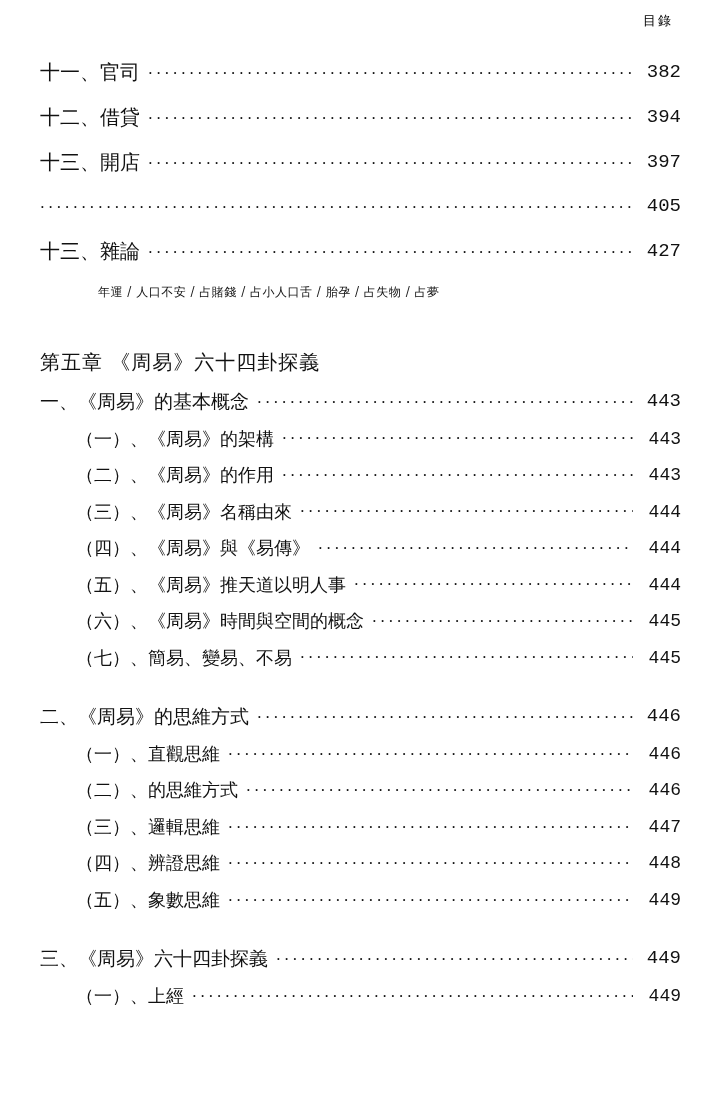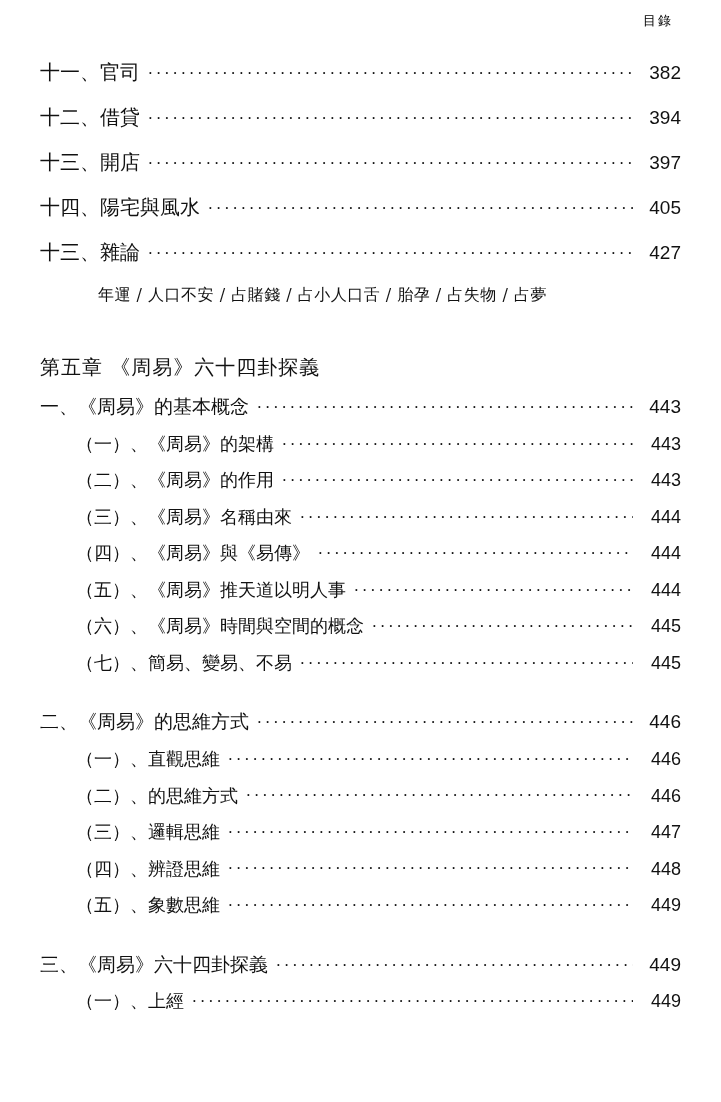--- a/index.html
+++ b/index.html
@@ -61,30 +61,30 @@
     bottom: 0.12em;
     font-size: 15px;
     letter-spacing: 3.5px;
     color: #111;
     white-space: nowrap;
   }
   .entry .page-num {
     flex: 0 0 auto;
     text-align: right;
     min-width: 44px;
-    font-family: Liberation Sans, sans-serif;
+    font-family: Liberation Mono, monospace;
     font-size: 19px;
   }
   
   .group-top .entry {
     font-size: 20px;
     margin-bottom: 20px;
   }
   .note-line {
-    font-size: 16px;
+    font-size: 12px;
     margin: 12px 0 0 58px;
     letter-spacing: 0.5px;
     color: #111;
   }
   .chapter-title {
     font-size: 20px;
     font-weight: normal;
     margin: 48px 0 14px 0;
     letter-spacing: 1px;
   }
@@ -121,21 +121,20 @@
         <span class="label">十二、借貸</span>
         <span class="leader"></span>
         <span class="page-num">394</span>
       </div>
       <div class="entry">
         <span class="label">十三、開店</span>
         <span class="leader"></span>
         <span class="page-num">397</span>
       </div>
       <div class="entry">
-        <span class="label">十四、陽宅與風水</span>
         <span class="leader"></span>
         <span class="page-num">405</span>
       </div>
       <div class="entry">
         <span class="label">十三、雜論</span>
         <span class="leader"></span>
         <span class="page-num">427</span>
       </div>
       <div class="note-line">年運 / 人口不安 / 占賭錢 / 占小人口舌 / 胎孕 / 占失物 / 占夢</div>
     </div>

